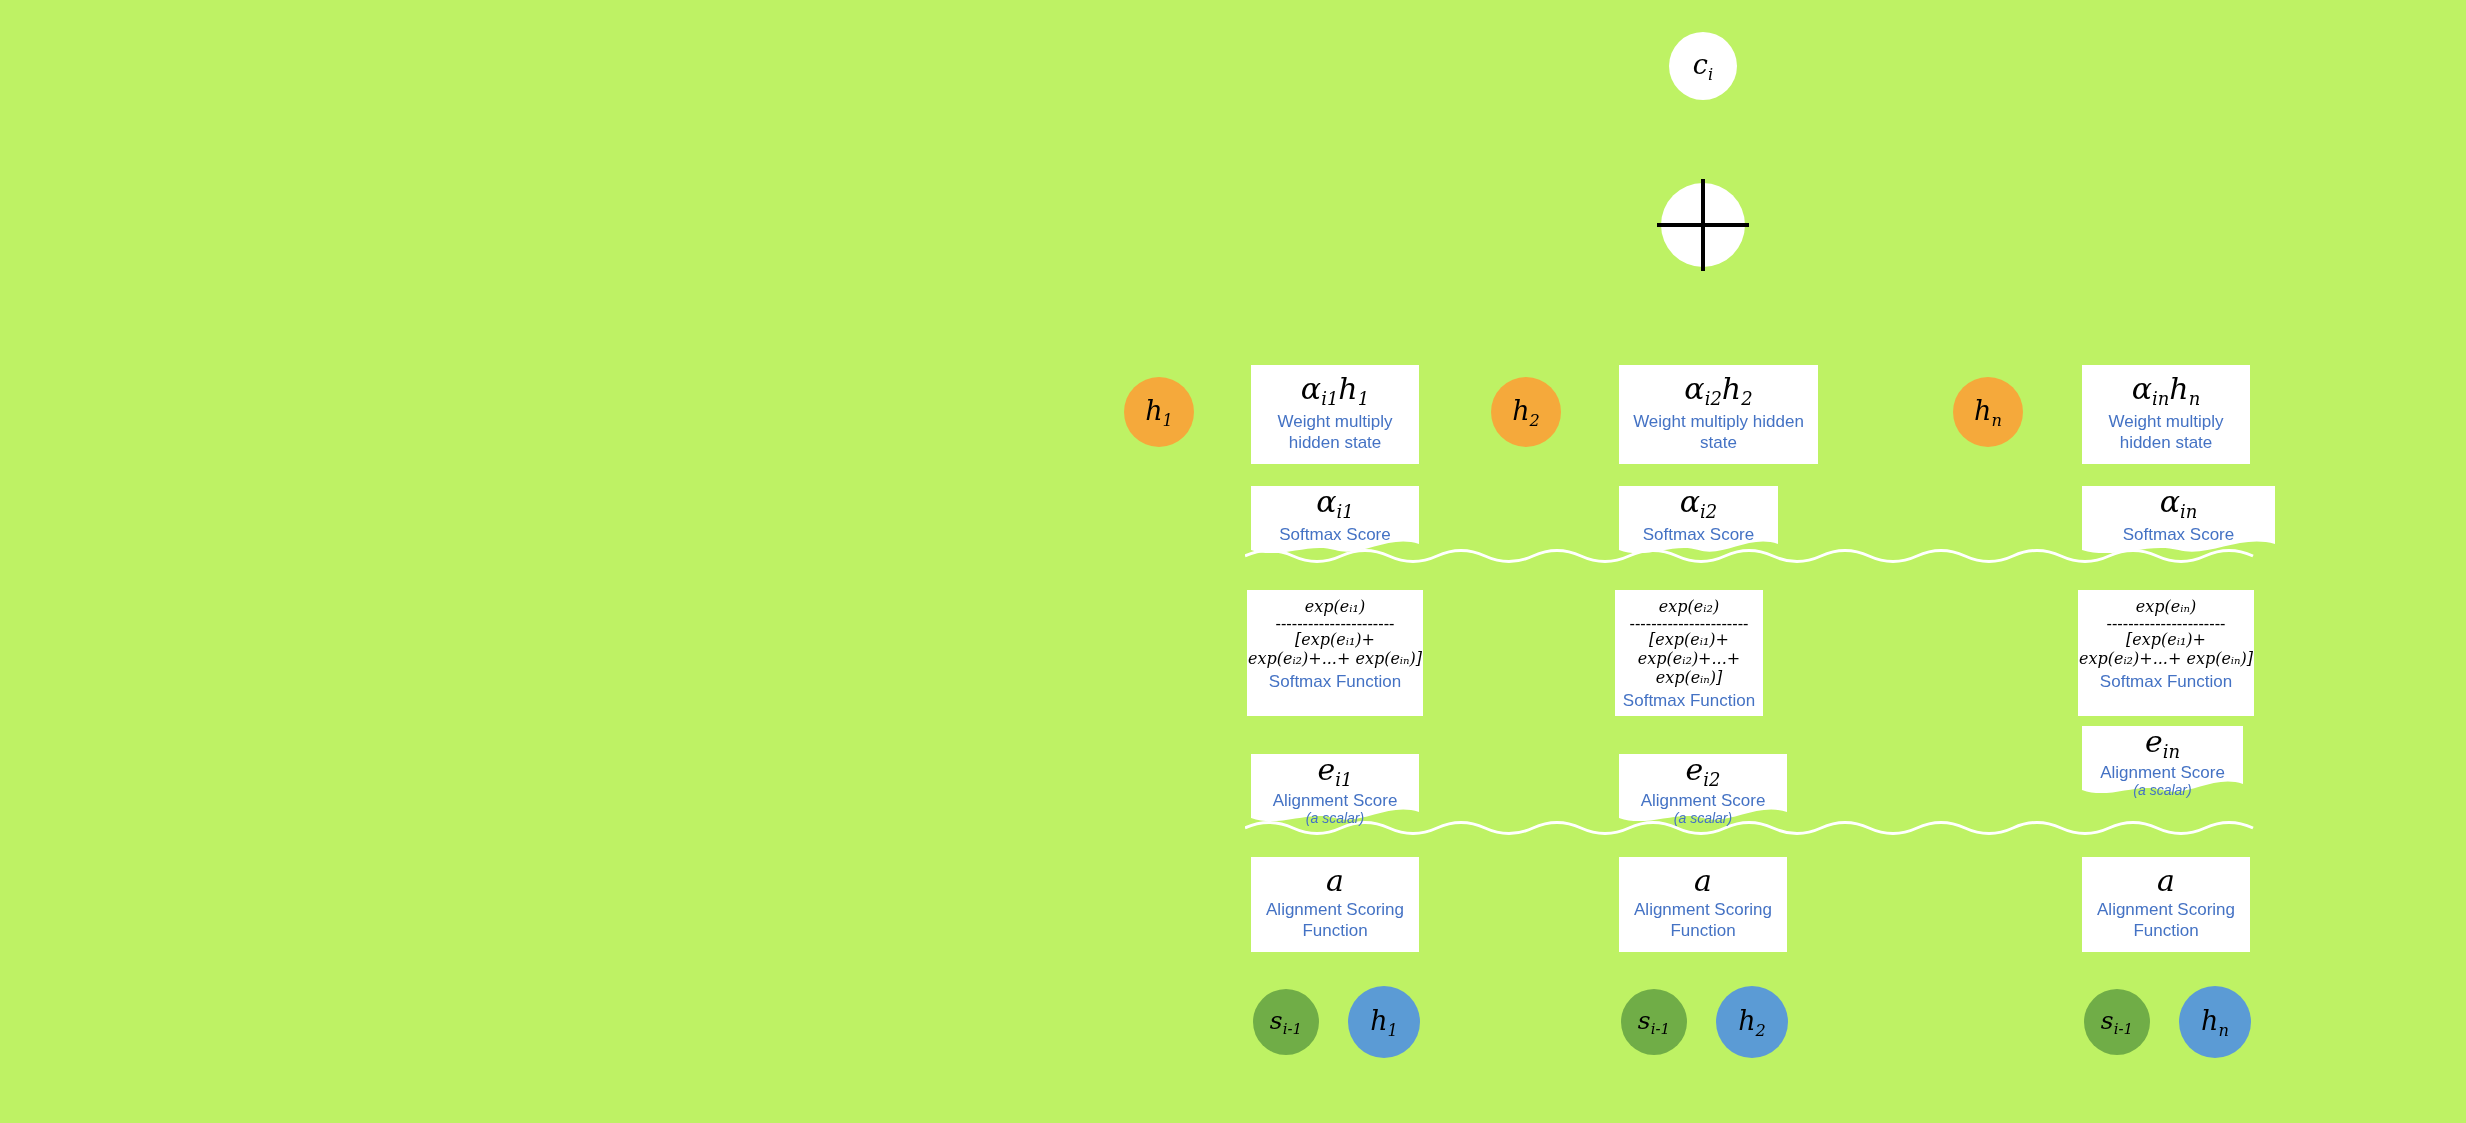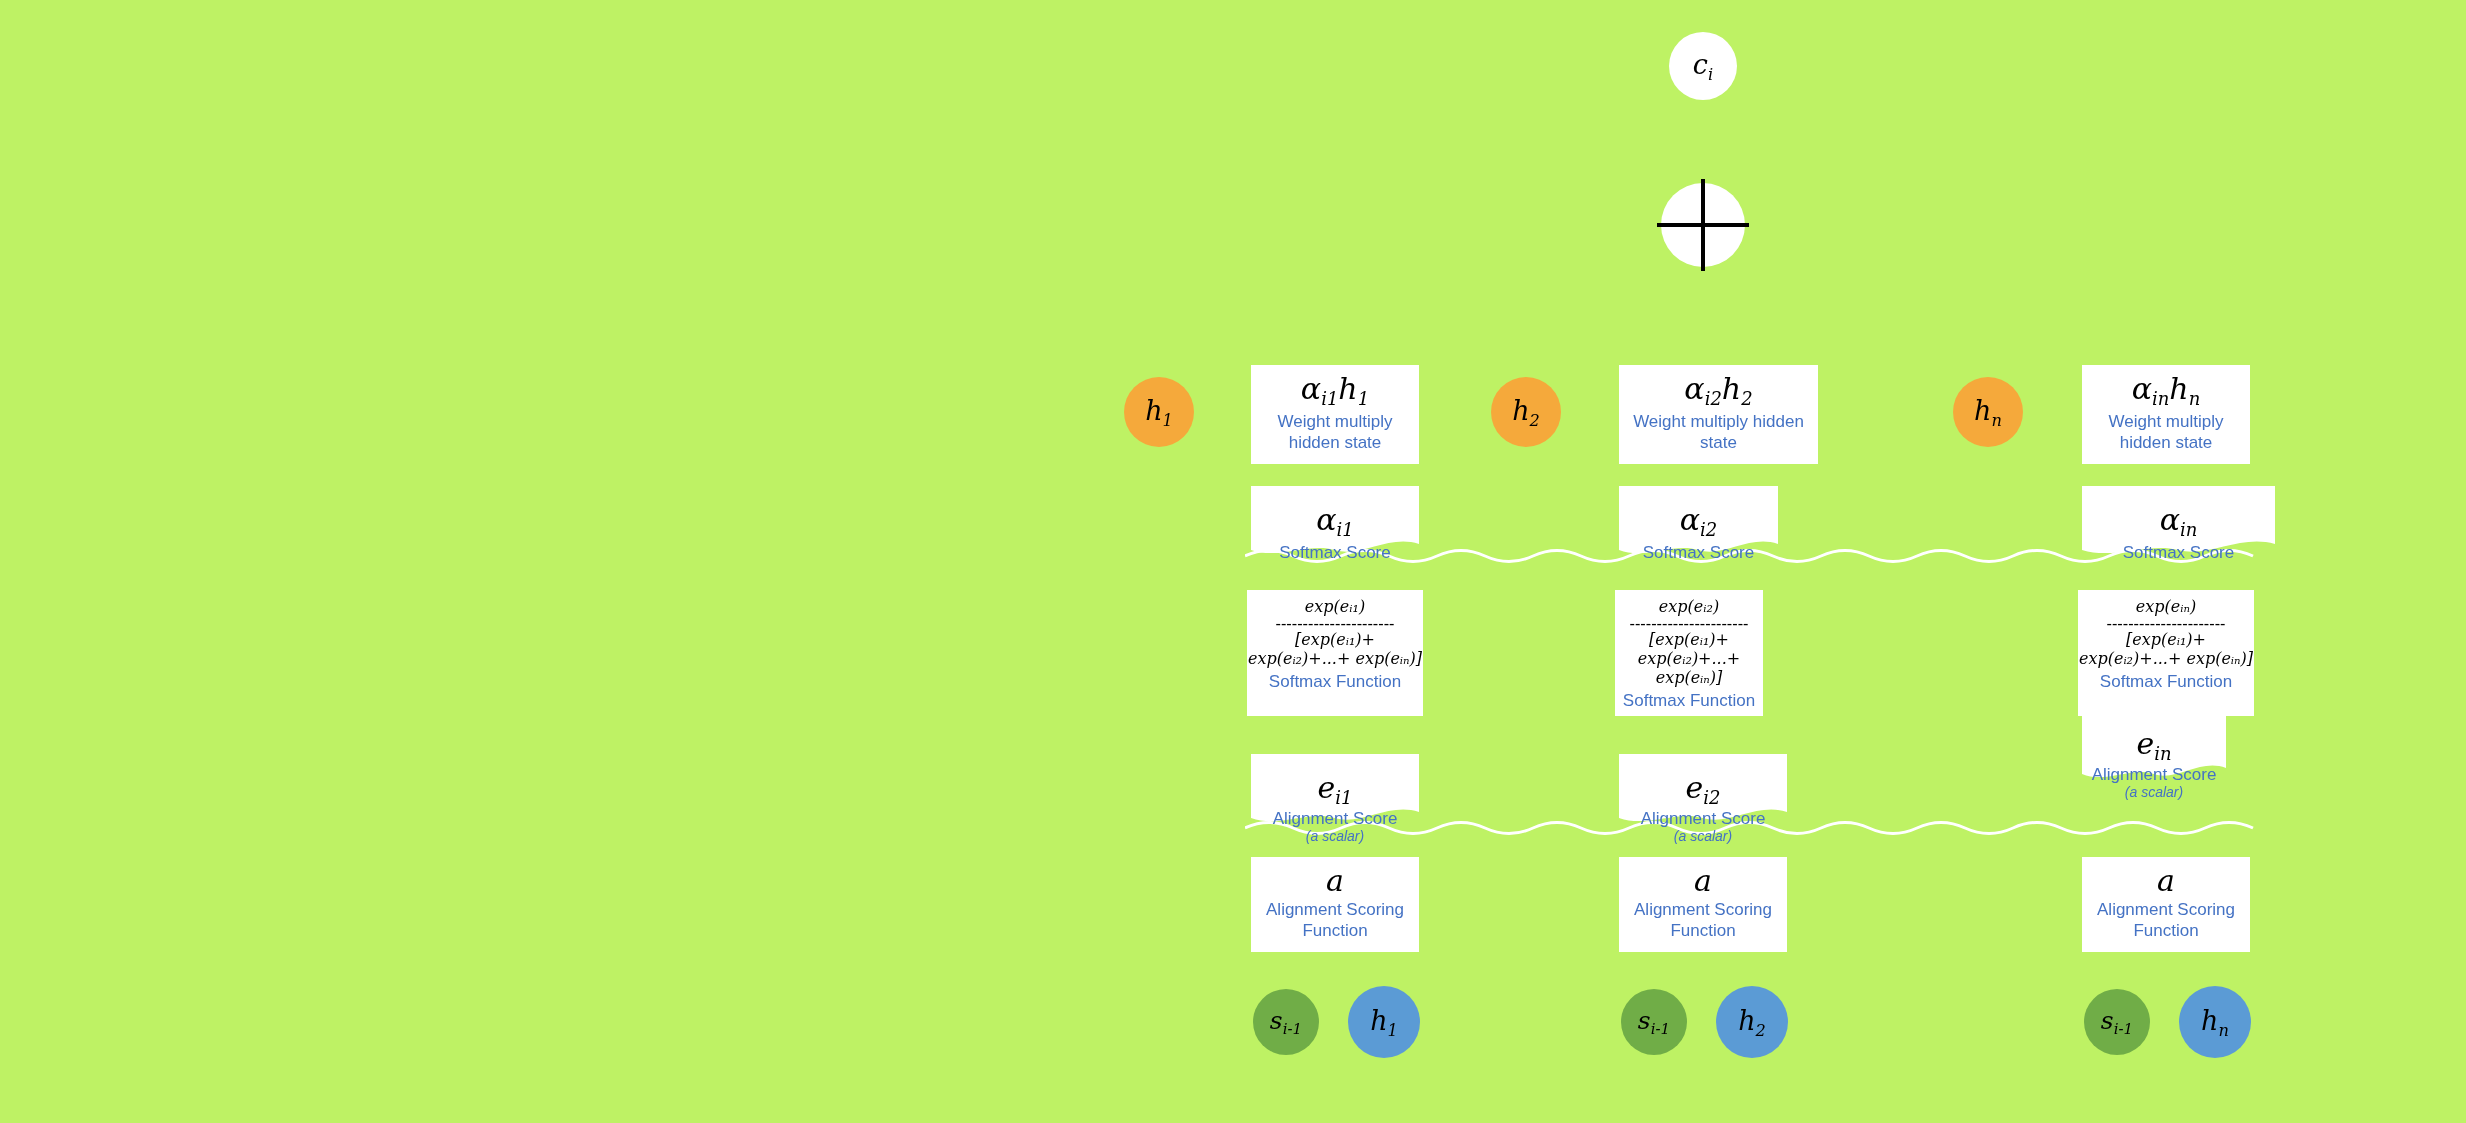--- a/index.html
+++ b/index.html
@@ -6,21 +6,21 @@
   .canvas {
     position:relative; width:2466px; height:1123px; background:#bef264;
     font-family:"Liberation Sans", sans-serif; overflow:hidden;
   }
   .box {
     position:absolute; background:#ffffff; text-align:center;
     box-sizing:border-box; padding-top:8px; z-index:2;
   }
   .docbox { position:absolute; z-index:2; }
   .docbg { position:absolute; left:0; top:0; width:100%; height:100%; }
-  .doccontent { position:relative; text-align:center; padding-top:18px; z-index:1; }
+  .doccontent { position:relative; text-align:center; padding-top:0; z-index:1; }
   .title30 { font-family:"DejaVu Serif", serif; font-style:italic; font-size:30px; color:#000; line-height:1.05; }
   .sub { font-size:0.6em; vertical-align:-0.35em; font-style:italic; }
   .blabel { color:#4472C4; font-size:17px; line-height:1.25; margin-top:2px; }
   .note { color:#4472C4; font-size:14px; font-style:italic; line-height:1.1; }
   .formula { font-family:"DejaVu Serif", serif; font-style:italic; font-size:16px; color:#000; line-height:1.18; }
   .dashes { letter-spacing:0px; font-style:normal; line-height:0.9; }
   .circle {
     position:absolute; border-radius:50%; display:flex; align-items:center;
     justify-content:center; z-index:3;
   }
@@ -174,21 +174,21 @@
   </div>
 
   <div class="box" style="left:2078px;top:590px;width:176px;height:126px">
     <div class="formula">exp(eᵢₙ)</div>
     <div class="formula dashes">----------------------</div>
     <div class="formula">[exp(eᵢ₁)+</div>
     <div class="formula">exp(eᵢ₂)+...+ exp(eᵢₙ)]</div>
     <div class="blabel">Softmax Function</div>
   </div>
 
-  <div class="docbox" style="left:2082px;top:710px;width:144px;height:78px">
+  <div class="docbox" style="left:2082px;top:726px;width:161px;height:78px">
     <svg class="docbg" viewBox="0 0 168 78" preserveAspectRatio="none">
         <path d="M0 0 H168 V58 C138 48 110 72 84 64 C58 56 28 74 0 64 Z" fill="#ffffff"></path>
       </svg>
     <div class="doccontent">
       <div class="title30"><span>e</span><span class="sub">in</span></div>
       <div class="blabel" style="margin-top:0">Alignment Score</div>
       <div class="note">(a scalar)</div>
     </div>
   </div>
 

